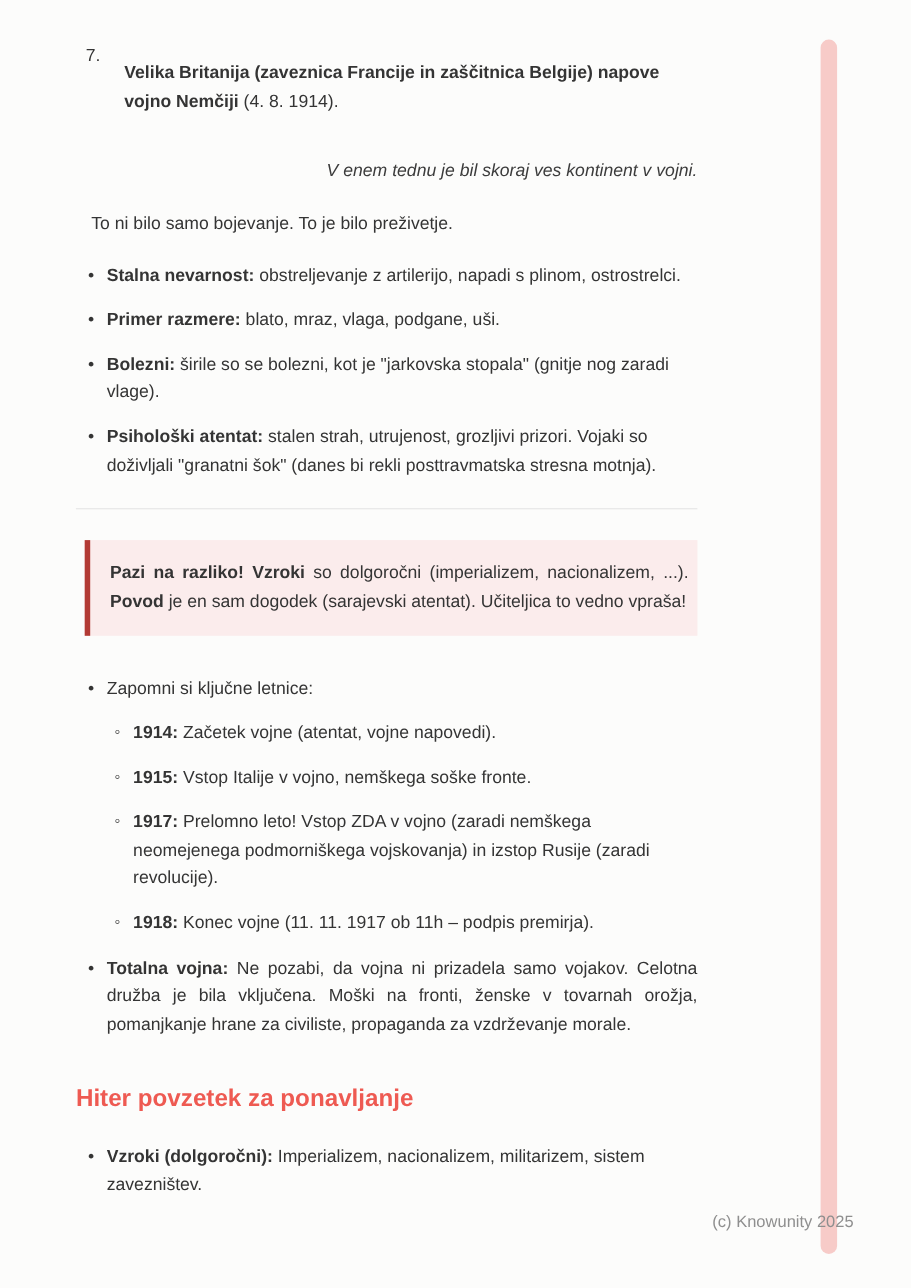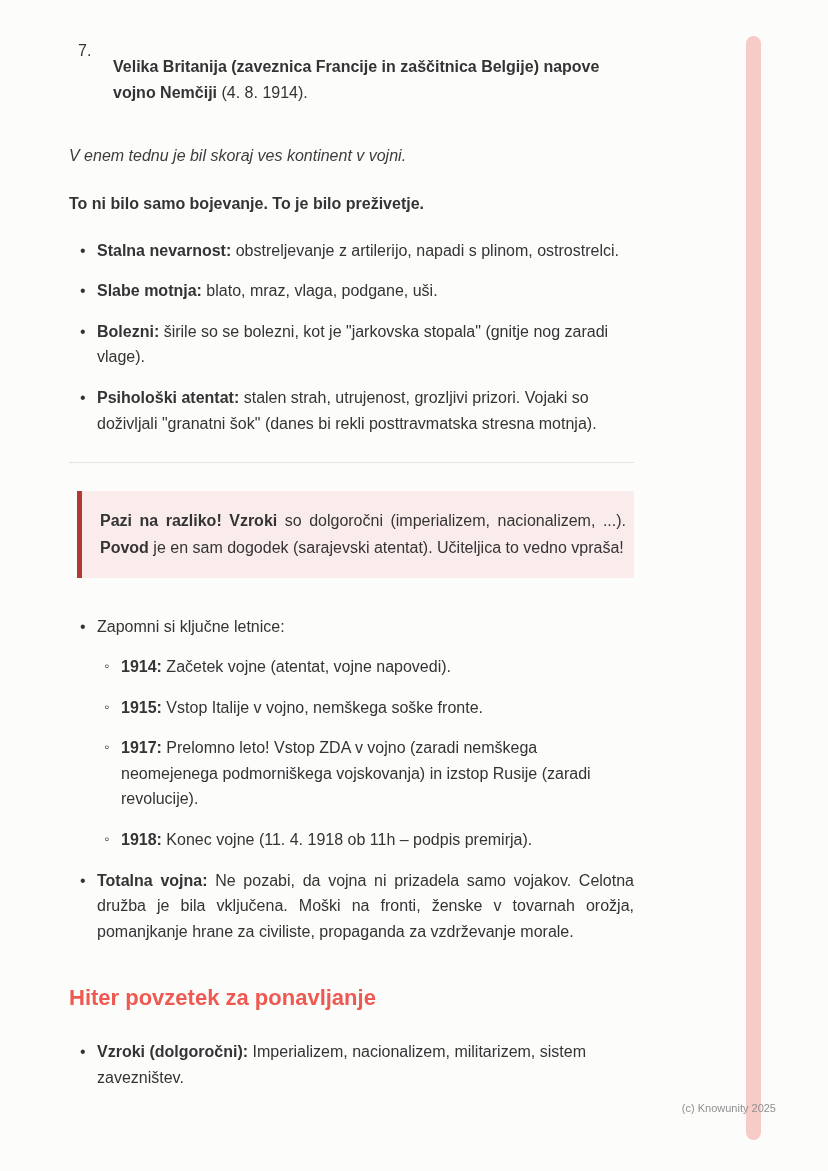--- a/index.html
+++ b/index.html
@@ -40,28 +40,28 @@
     box-sizing: border-box;
   }
   .numbered-item .ntext {
     margin: 16px;
     flex: 1;
   }
   .italic-note {
     margin: 0 0 22px 0;
     font-style: italic;
     color: #3c3c3c;
+    text-align: right;
   }
   .subheading {
     margin: 0 0 25px 0;
     font-weight: bold;
   }
   .para {
-    margin: 0 0 20px 0;
-    font-weight: bold;
+    margin: 0 0 20px 14px;
   }
   
   .bullets { margin: 0; }
   .bullet {
     display: flex;
     margin-bottom: 15px;
     line-height: 1.6;
   }
   .bullet .marker {
     flex: 0 0 28px;
@@ -113,21 +113,21 @@
     width: 15px;
     height: 1104px;
     background: var(--stripe-pink, #f7cbc8);
     border-radius: 8px;
     z-index: 1;
   }
   .watermark {
     position: absolute;
     top: 1102px;
     right: 52px;
-    font-size: 11px;
+    font-size: 15px;
     color: var(--muted, #8f8f8f);
     z-index: 2;
   }
 </style>
 </head>
 <body>
 
 <div class="page">
   <div class="content">
 
@@ -141,21 +141,21 @@
 
     <p class="para">To ni bilo samo bojevanje. To je bilo preživetje.</p>
 
     <div class="bullets">
       <div class="bullet">
         <span class="marker">•</span>
         <p class="btext"><strong>Stalna nevarnost:</strong><span> obstreljevanje z artilerijo, napadi s plinom, ostrostrelci.</span></p>
       </div>
       <div class="bullet">
         <span class="marker">•</span>
-        <p class="btext"><strong>Slabe motnja:</strong><span> blato, mraz, vlaga, podgane, uši.</span></p>
+        <p class="btext"><strong>Primer razmere:</strong><span> blato, mraz, vlaga, podgane, uši.</span></p>
       </div>
       <div class="bullet">
         <span class="marker">•</span>
         <p class="btext"><strong>Bolezni:</strong><span> širile so se bolezni, kot je "jarkovska stopala" (gnitje nog zaradi vlage).</span></p>
       </div>
       <div class="bullet">
         <span class="marker">•</span>
         <p class="btext"><strong>Psihološki atentat:</strong><span> stalen strah, utrujenost, grozljivi prizori. Vojaki so doživljali "granatni šok" (danes bi rekli posttravmatska stresna motnja).</span></p>
       </div>
     </div>
@@ -181,21 +181,21 @@
         <div class="bullet">
           <span class="marker">◦</span>
           <p class="btext"><strong>1915:</strong><span> Vstop Italije v vojno, nemškega soške fronte.</span></p>
         </div>
         <div class="bullet">
           <span class="marker">◦</span>
           <p class="btext"><strong>1917:</strong><span> Prelomno leto! Vstop ZDA v vojno (zaradi nemškega neomejenega podmorniškega vojskovanja) in izstop Rusije (zaradi revolucije).</span></p>
         </div>
         <div class="bullet">
           <span class="marker">◦</span>
-          <p class="btext"><strong>1918:</strong><span> Konec vojne (11. 4. 1918 ob 11h – podpis premirja).</span></p>
+          <p class="btext"><strong>1918:</strong><span> Konec vojne (11. 11. 1917 ob 11h – podpis premirja).</span></p>
         </div>
       </div>
 
       <div class="bullet justify">
         <span class="marker">•</span>
         <p class="btext"><strong>Totalna vojna:</strong><span> Ne pozabi, da vojna ni prizadela samo vojakov. Celotna družba je bila vključena. Moški na fronti, ženske v tovarnah orožja, pomanjkanje hrane za civiliste, propaganda za vzdrževanje morale.</span></p>
       </div>
     </div>
 
     <h2 class="red-heading heading-space" style="margin-top:40px;">Hiter povzetek za ponavljanje</h2>

